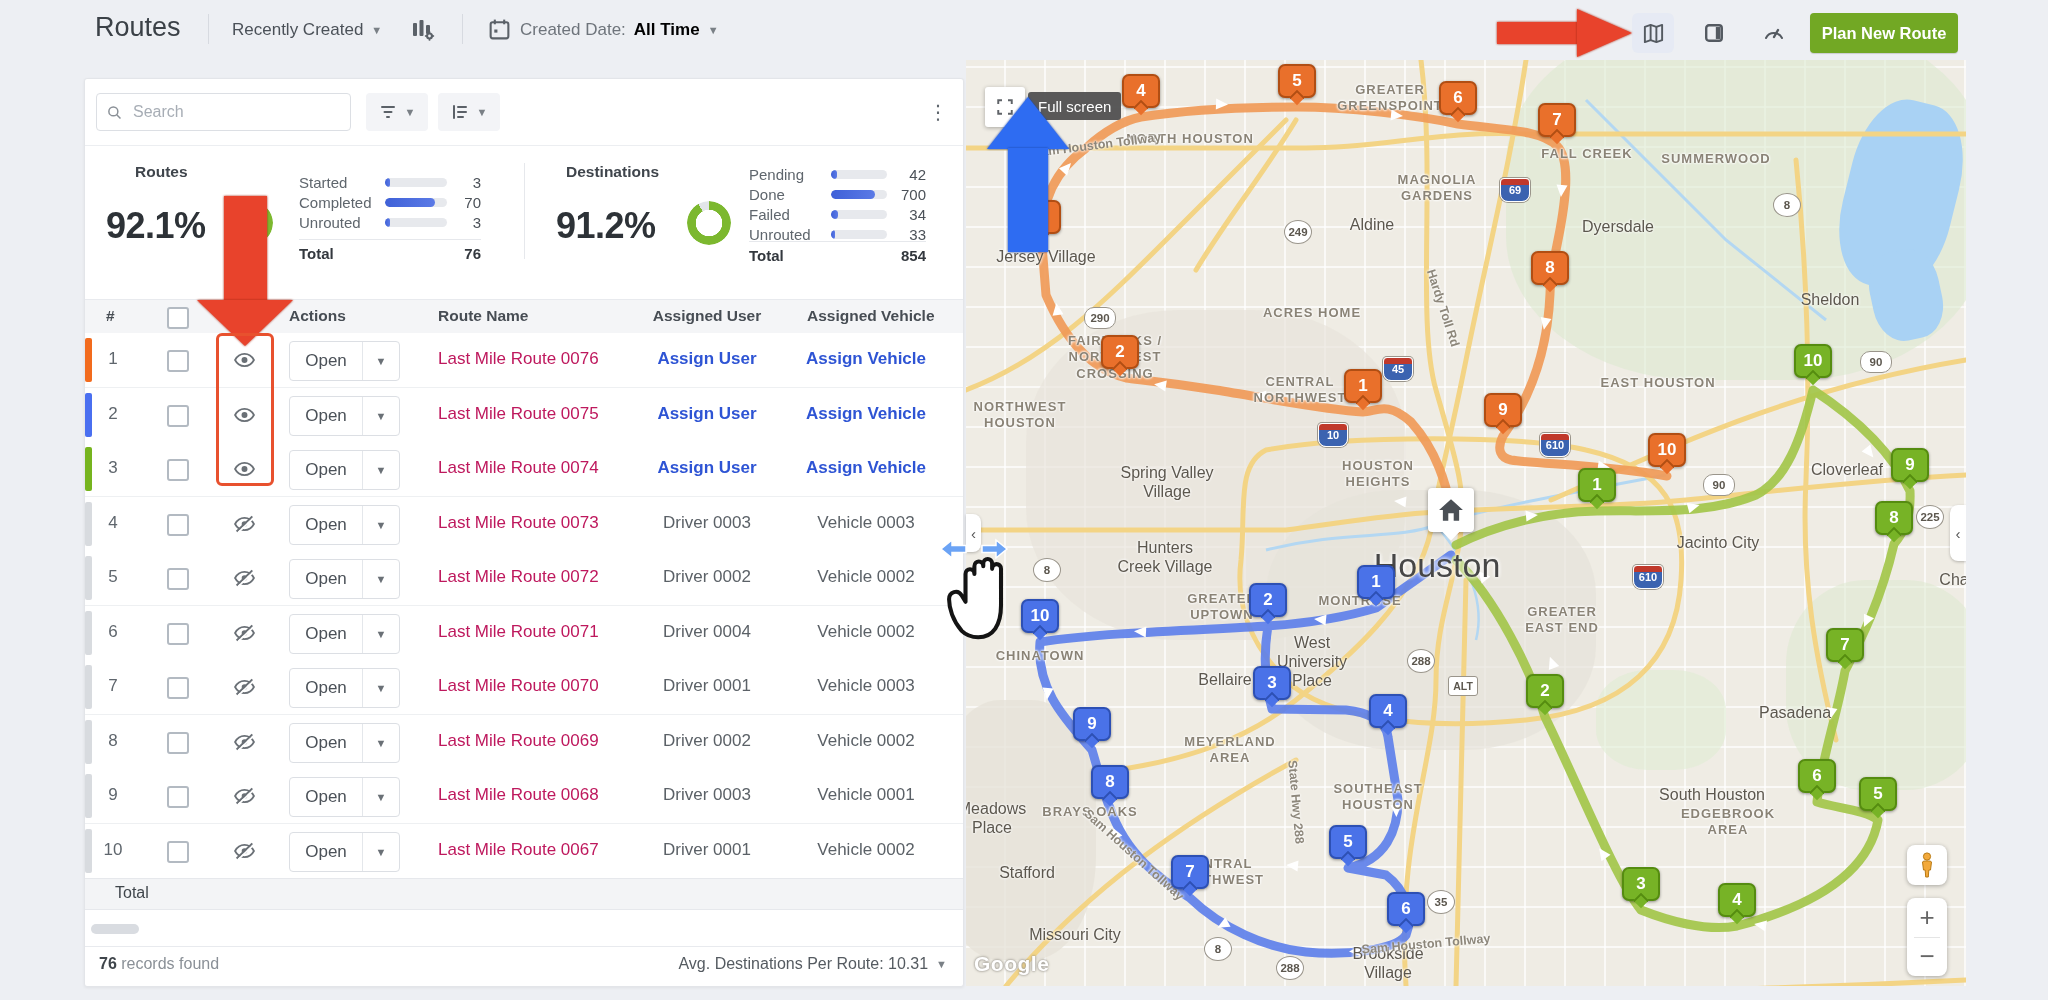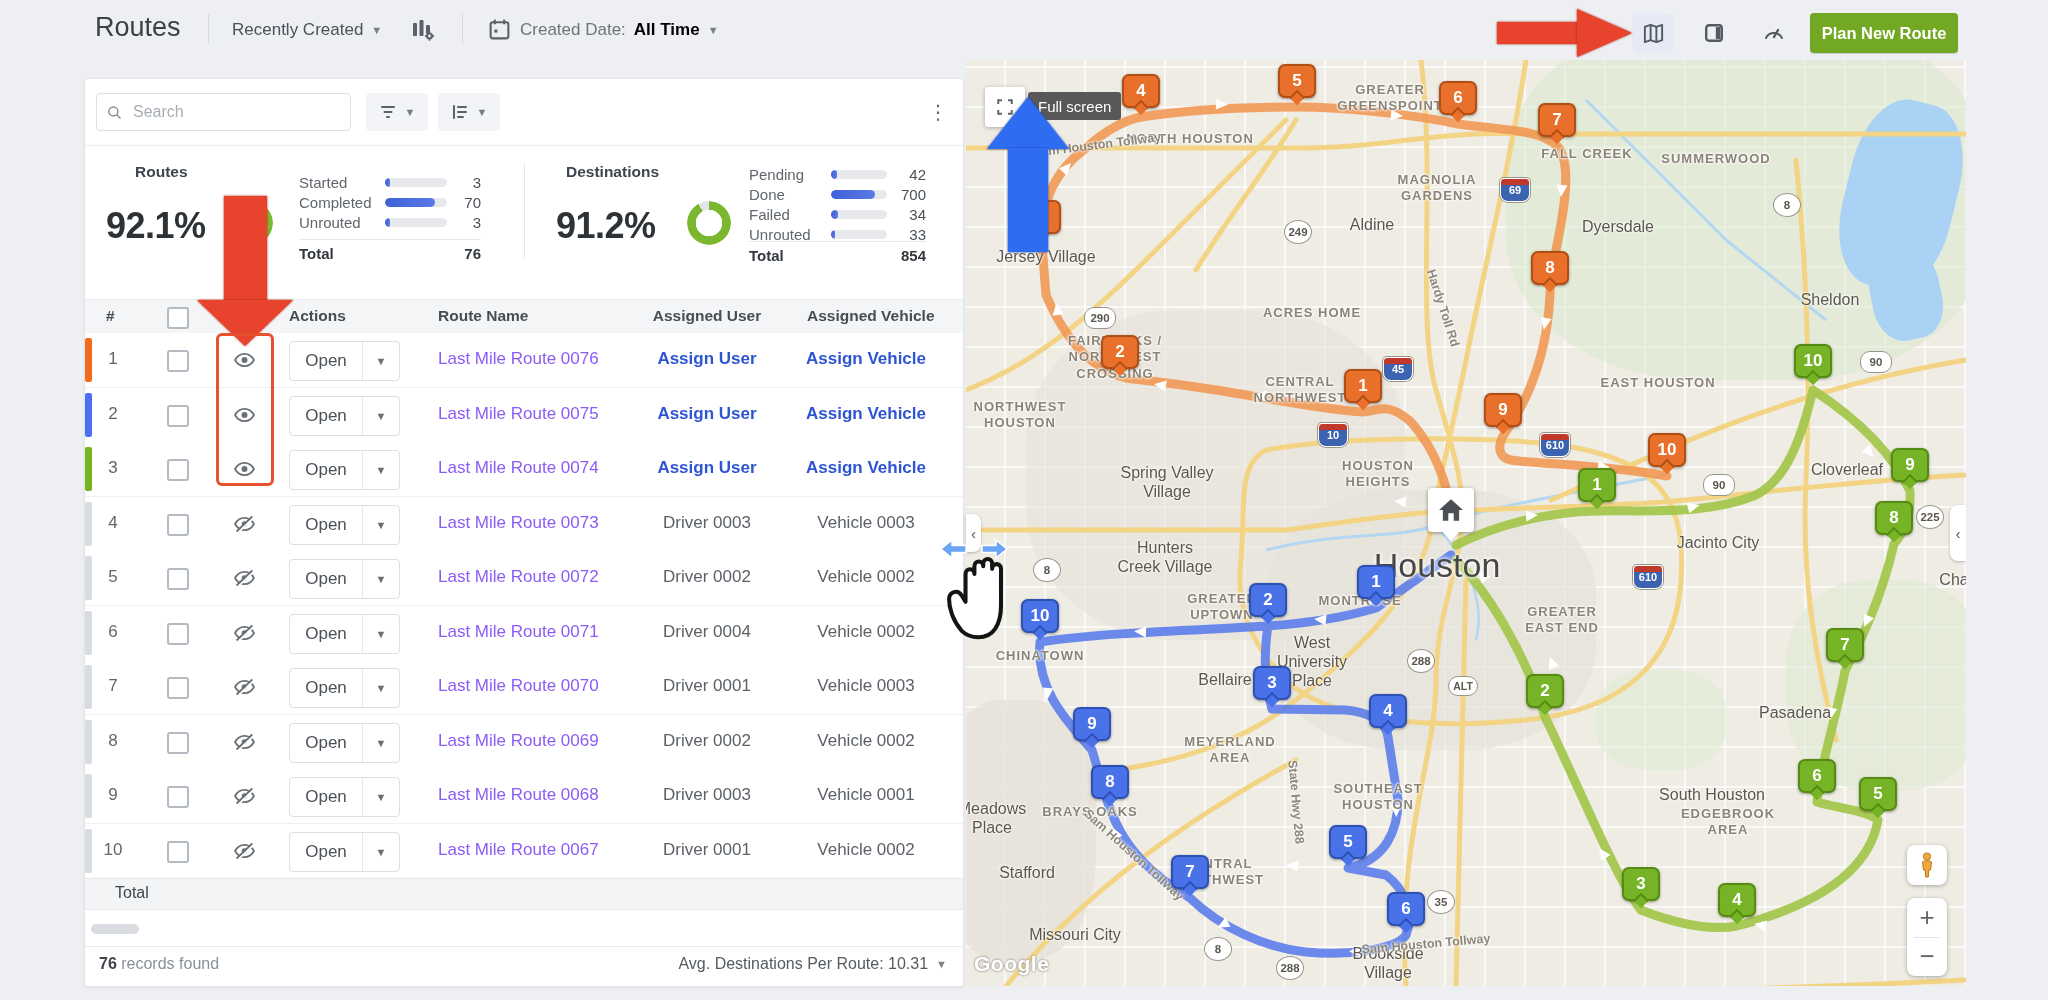--- a/index.html
+++ b/index.html
@@ -38,21 +38,21 @@
   .thead{left:0;top:220px;width:100%;height:34px;background:#f4f5f7;border-top:1px solid #e8eaee;border-bottom:1px solid #e8eaee;font-size:15.5px;font-weight:700;color:#474d54}
   .thead span{position:absolute;top:7px}
   .trow{position:absolute;left:0;width:100%;height:54px;border-bottom:1px solid #eef0f2;background:#fff}
   .rowbar{position:absolute;left:0;top:5px;width:7px;height:44px;border-radius:2px}
   .rnum{position:absolute;left:14px;width:28px;top:16px;text-align:center;font-size:17px;color:#5f666d}
   .cb{position:absolute;width:18px;height:18px;border:2px solid #b3bac2;border-radius:3px;background:#fff;cursor:pointer}
   .eye{position:absolute;left:144px;top:17px;width:30px;height:20px;display:flex;align-items:center;justify-content:center;cursor:pointer}
   .openbtn{position:absolute;left:204px;top:8px;height:38px;display:flex;border:1px solid #dcdfe4;border-radius:4px;overflow:hidden;cursor:pointer;background:#fff}
   .openbtn .ol{width:72px;display:flex;align-items:center;justify-content:center;font-size:17px;color:#4b5158}
   .openbtn .oc{width:36px;display:flex;align-items:center;justify-content:center;border-left:1px solid #e4e7eb;color:#6a7076;font-size:11px}
-  .rname{position:absolute;left:353px;top:16px;font-size:17px;color:#8b5cf6}
+  .rname{position:absolute;left:353px;top:16px;font-size:17px;color:#be185d}
   .ruser{position:absolute;left:557px;width:130px;top:16px;text-align:center;font-size:17px;color:#5b6167}
   .rveh{position:absolute;left:706px;width:150px;top:16px;text-align:center;font-size:17px;color:#5b6167}
   .linkcell{color:#2e54d4 !important;font-weight:700;cursor:pointer}
   .totalrow{left:0;top:799px;width:100%;height:30px;background:#f3f4f6;border-top:1px solid #e6e8ec;border-bottom:1px solid #e6e8ec}
   .totalrow span{position:absolute;left:30px;top:5px;font-size:16px;color:#3f454b}
   .scrollpill{left:6px;top:845px;width:48px;height:10px;border-radius:5px;background:#d9dce1;cursor:pointer}
   .cardfootsep{left:0;top:867px;width:100%;height:1px;background:#e8eaee}
   .records{left:14px;top:876px;font-size:16px;color:#8a9097}
   .records b{color:#3f454b;font-weight:700}
   .avg{right:16px;top:876px;font-size:16px;color:#555b61;display:flex;gap:8px;align-items:center;cursor:pointer}
@@ -608,21 +608,21 @@
       <div class="shield i" style="left: 589px; top: 385px;">610</div>
       <div class="shield i" style="left: 682px; top: 517px;">610</div>
       <div class="shield i" style="left: 549px; top: 130px;">69</div>
       <div class="shield us" style="left: 753px; top: 425px;">90</div>
       <div class="shield us" style="left: 910px; top: 302px;">90</div>
       <div class="shield c" style="left: 821px; top: 145px;">8</div>
       <div class="shield c" style="left: 81px; top: 510px;">8</div>
       <div class="shield c" style="left: 252px; top: 889px;">8</div>
       <div class="shield c" style="left: 324px; top: 908px;">288</div>
       <div class="shield c" style="left: 455px; top: 601px;">288</div>
-      <div class="shield sq" style="left: 497px; top: 626px; border-radius: 10px;">ALT</div>
+      <div class="shield sq" style="left: 497px; top: 626px;">ALT</div>
       <div class="shield c" style="left: 475px; top: 842px;">35</div>
       <div class="shield c" style="left: 964px; top: 457px;">225</div>
     </div>
   <div id="map-markers">
       <div class="mk o" style="left: 397px; top: 352px;">1</div>
       <div class="mk o" style="left: 154px; top: 318px;">2</div>
       <div class="mk o" style="left: 76px; top: 183px;">3</div>
       <div class="mk o" style="left: 175px; top: 57px;">4</div>
       <div class="mk o" style="left: 331px; top: 47px;">5</div>
       <div class="mk o" style="left: 492px; top: 64px;">6</div>

